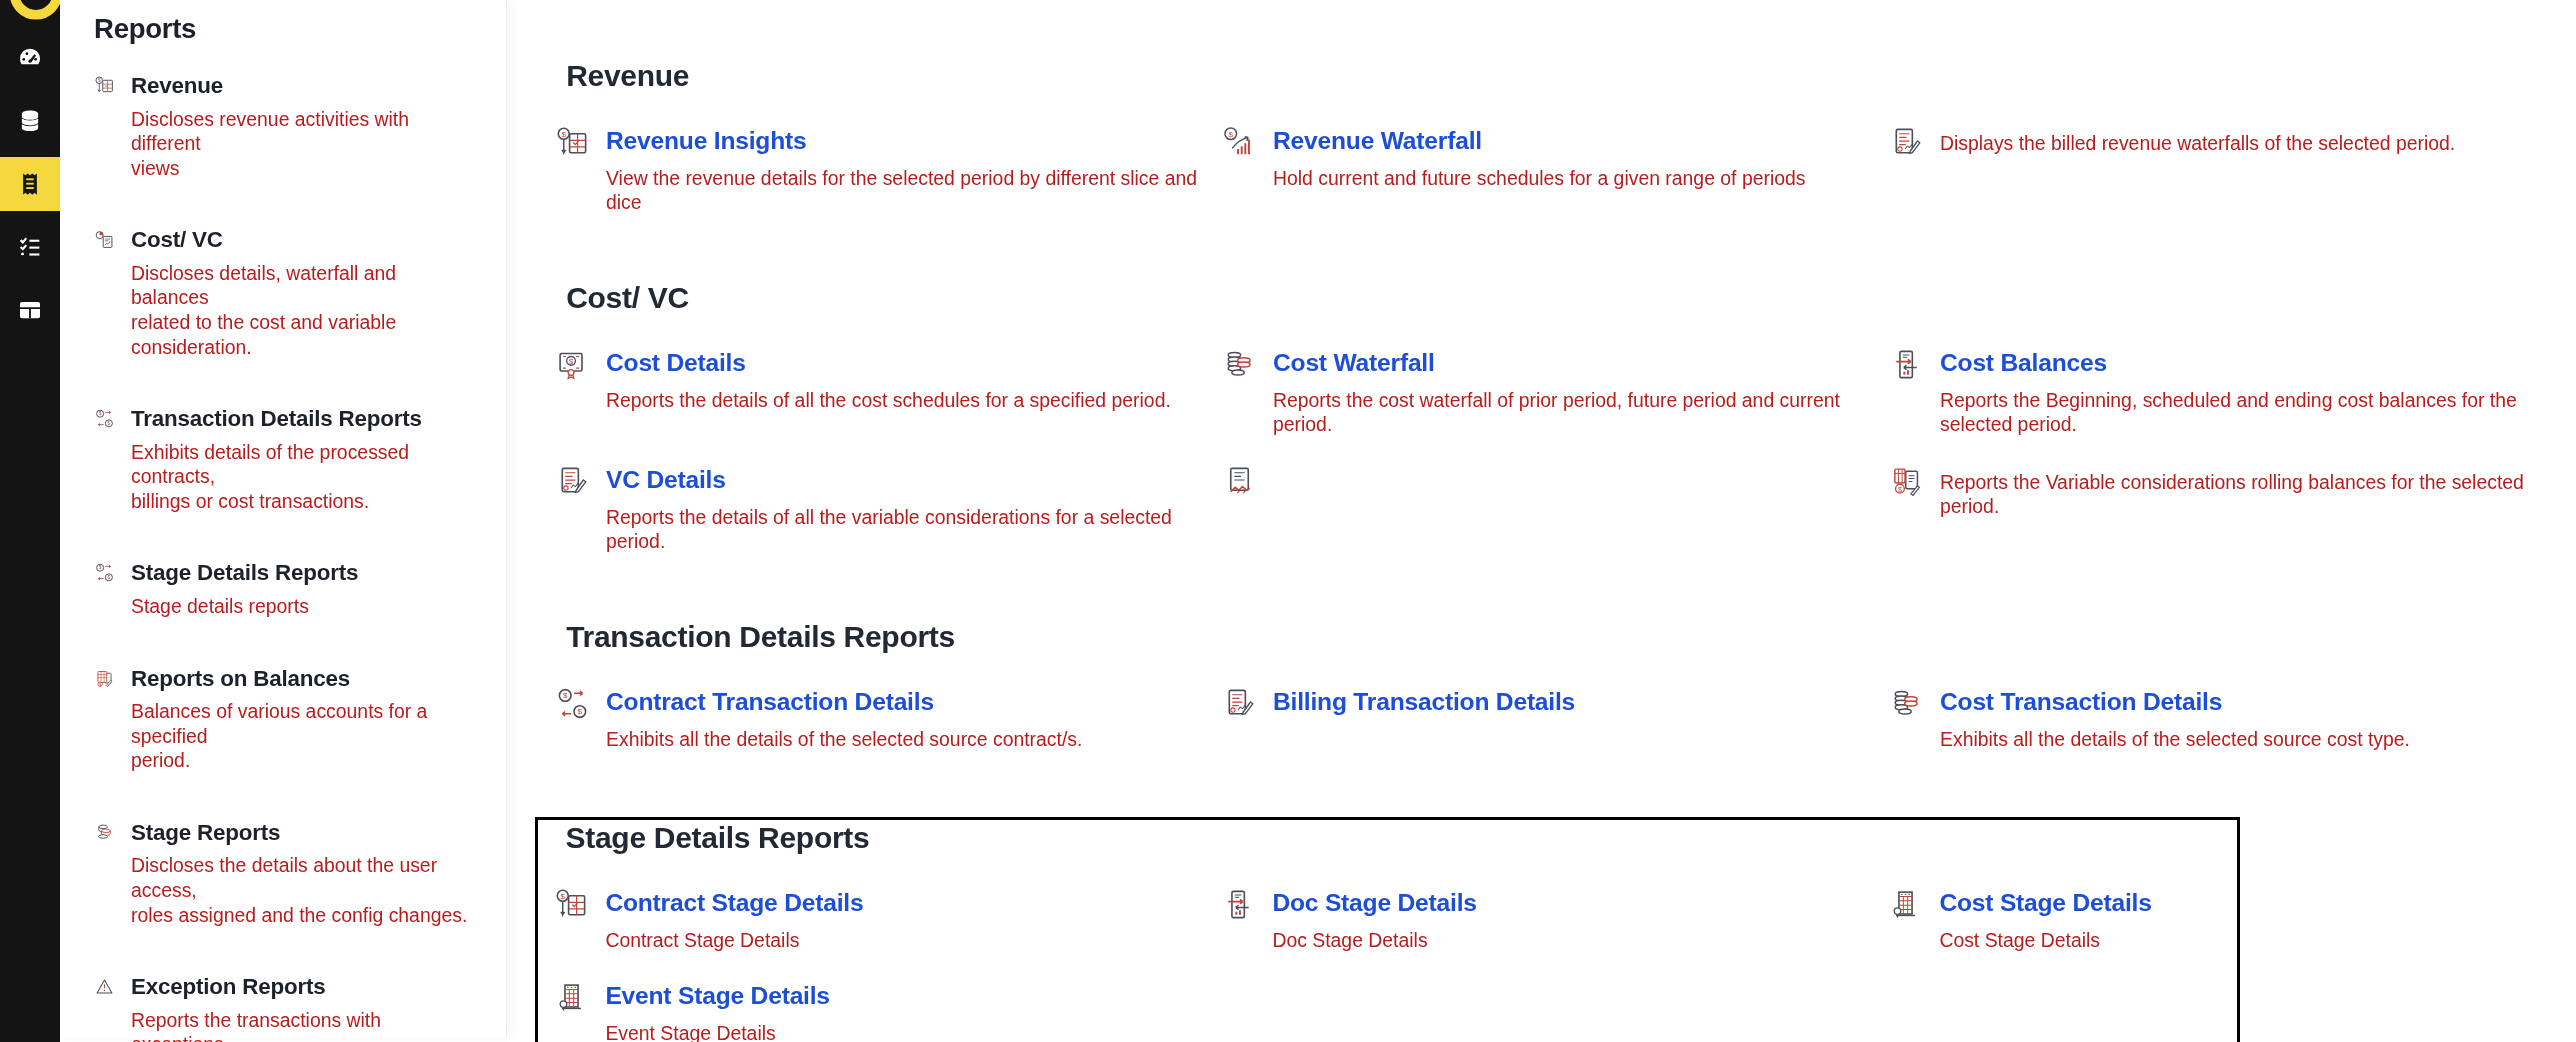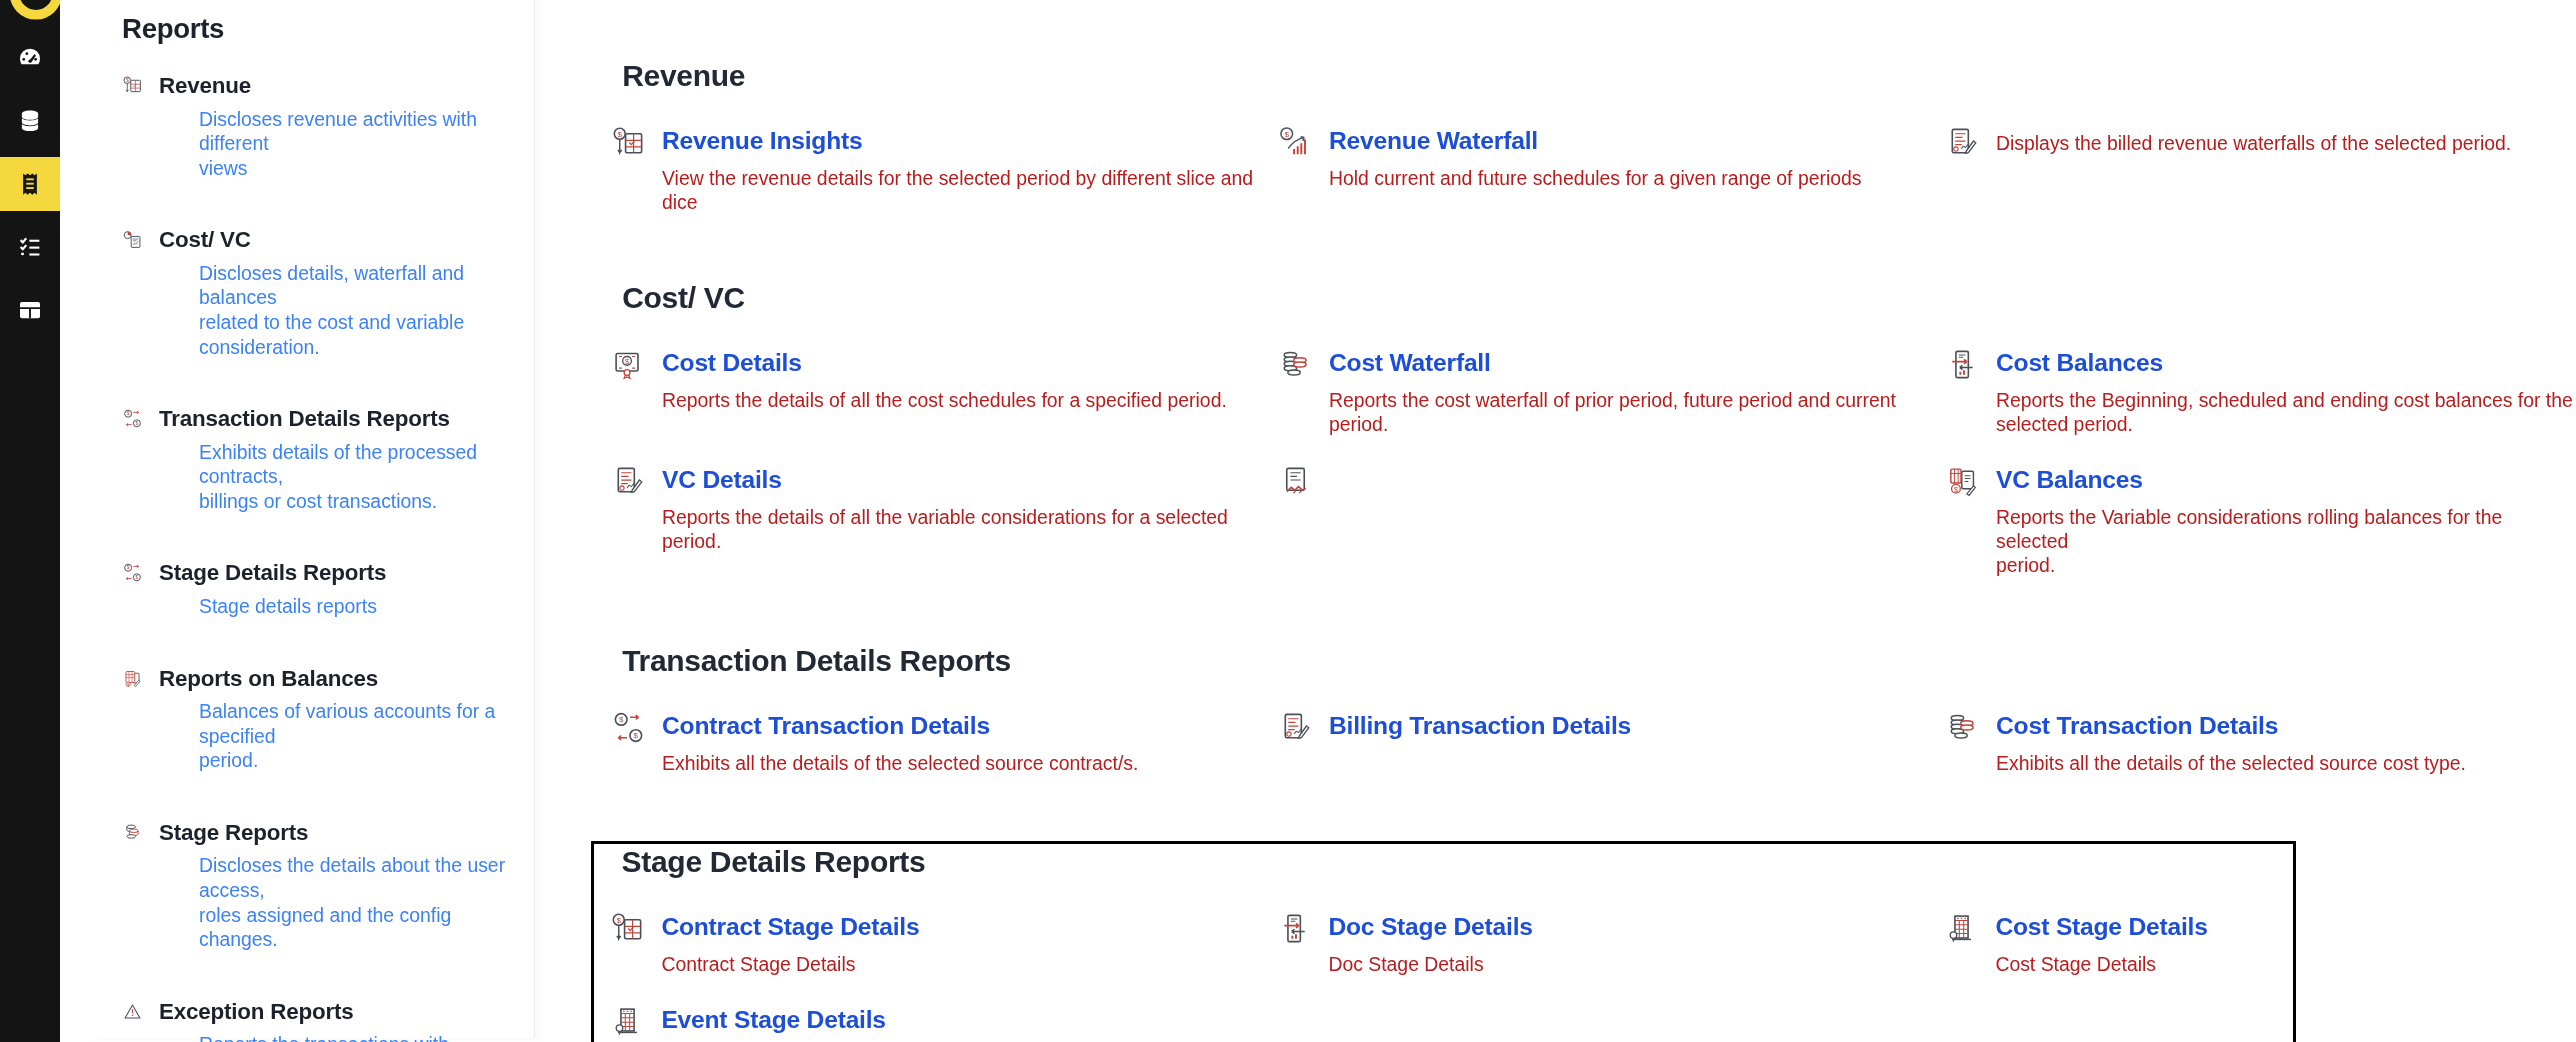--- a/index.html
+++ b/index.html
@@ -1,39 +1,39 @@
 <!DOCTYPE html>
 <html style="font-size:12px"><head>
 <meta charset="utf-8">
 <style>
   * { margin:0; padding:0; box-sizing:border-box; }
   html,body { width:2576px; height:1042px; overflow:hidden; background:#fff;
     font-family:"Liberation Sans","DejaVu Sans",sans-serif; }
-  .app { display:flex; width:2576px; height:1038px;gap:28px; }
+  .app { display:flex; width:2576px; height:1038px; }
 
   
   .rail { width:60px; height:1042px; background:#141414; flex:0 0 60px;
     display:flex; flex-direction:column; align-items:center; }
   .rail-logo { width:60px; height:31px; overflow:hidden; position:relative; }
   .rail-btn { width:60px; height:54px; display:flex; align-items:center; justify-content:center;
     margin-bottom:9px; cursor:pointer; }
   .rail-btn.active { background:#F5D73E; }
   .rail-btn svg { width:30px; height:30px; }
 
   
   .sidebar { width:447px; flex:0 0 447px; background:#fff; padding:12px 28px 0 34px;
     border-right:0.7px solid #ececec; box-shadow:4.5px 0 10.4px rgba(0,0,0,.035); z-index:2; }
   .sidebar-title { font-size:27.6px; font-weight:bold; color:#1d212b; letter-spacing:-0.3px;
     line-height:33px; margin-bottom:27px; }
   .side-item { display:grid; grid-template-columns:37px 1fr; margin-bottom:46px; cursor:pointer; }
   .side-item .icon { width:21px; height:21px; margin-top:3px; }
   .side-item .icon svg { width:21px; height:21px; }
   .side-item h3 { font-size:22.4px; font-weight:bold; color:#1d212b; letter-spacing:-0.2px; line-height:27px; }
-  .side-item p { font-size:19.4px; color:#3b82f6; line-height:24.6px; margin-top:7.5px;
-    white-space:pre-line; grid-column:2;margin-left:40px; }
+  .side-item p { font-size:19.4px; color:#b91c1c; line-height:24.6px; margin-top:7.5px;
+    white-space:pre-line; grid-column:2; }
 
   
   .main { flex:1; padding:58px 0 0 48px; background:#fff; }
   .sec-title { font-size:30px; font-weight:bold; color:#232835; letter-spacing:-0.3px;
     line-height:36px; margin:0 0 31px 11.2px; }
   .grid3 { display:grid; grid-template-columns:667px 667px 1fr; row-gap:28px; align-items:start; }
   .section { margin-bottom:66px; }
   .rep-item { display:grid; grid-template-columns:51px 1fr; cursor:pointer; }
   .rep-item .icon { width:35px; height:35px; }
   .rep-item .icon svg { width:35px; height:35px; }
@@ -349,21 +349,20 @@
         </div>
         <div class="rep-item">
           <span class="icon"><svg viewBox="0 0 48 48">
                 <use href="#sym-doc-handshake"></use>
               </svg></span>
         </div>
         <div class="rep-item">
           <span class="icon"><svg viewBox="0 0 48 48">
                 <use href="#sym-calc-doc"></use>
               </svg></span>
-          <h3>VC Balances</h3>
           <p>Reports the Variable considerations rolling balances for the selected
 period.</p>
         </div>
       </div>
     </section>
 
     <section class="section">
       <h2 class="sec-title">Transaction Details Reports</h2>
       <div class="grid3">
         <div class="rep-item">

